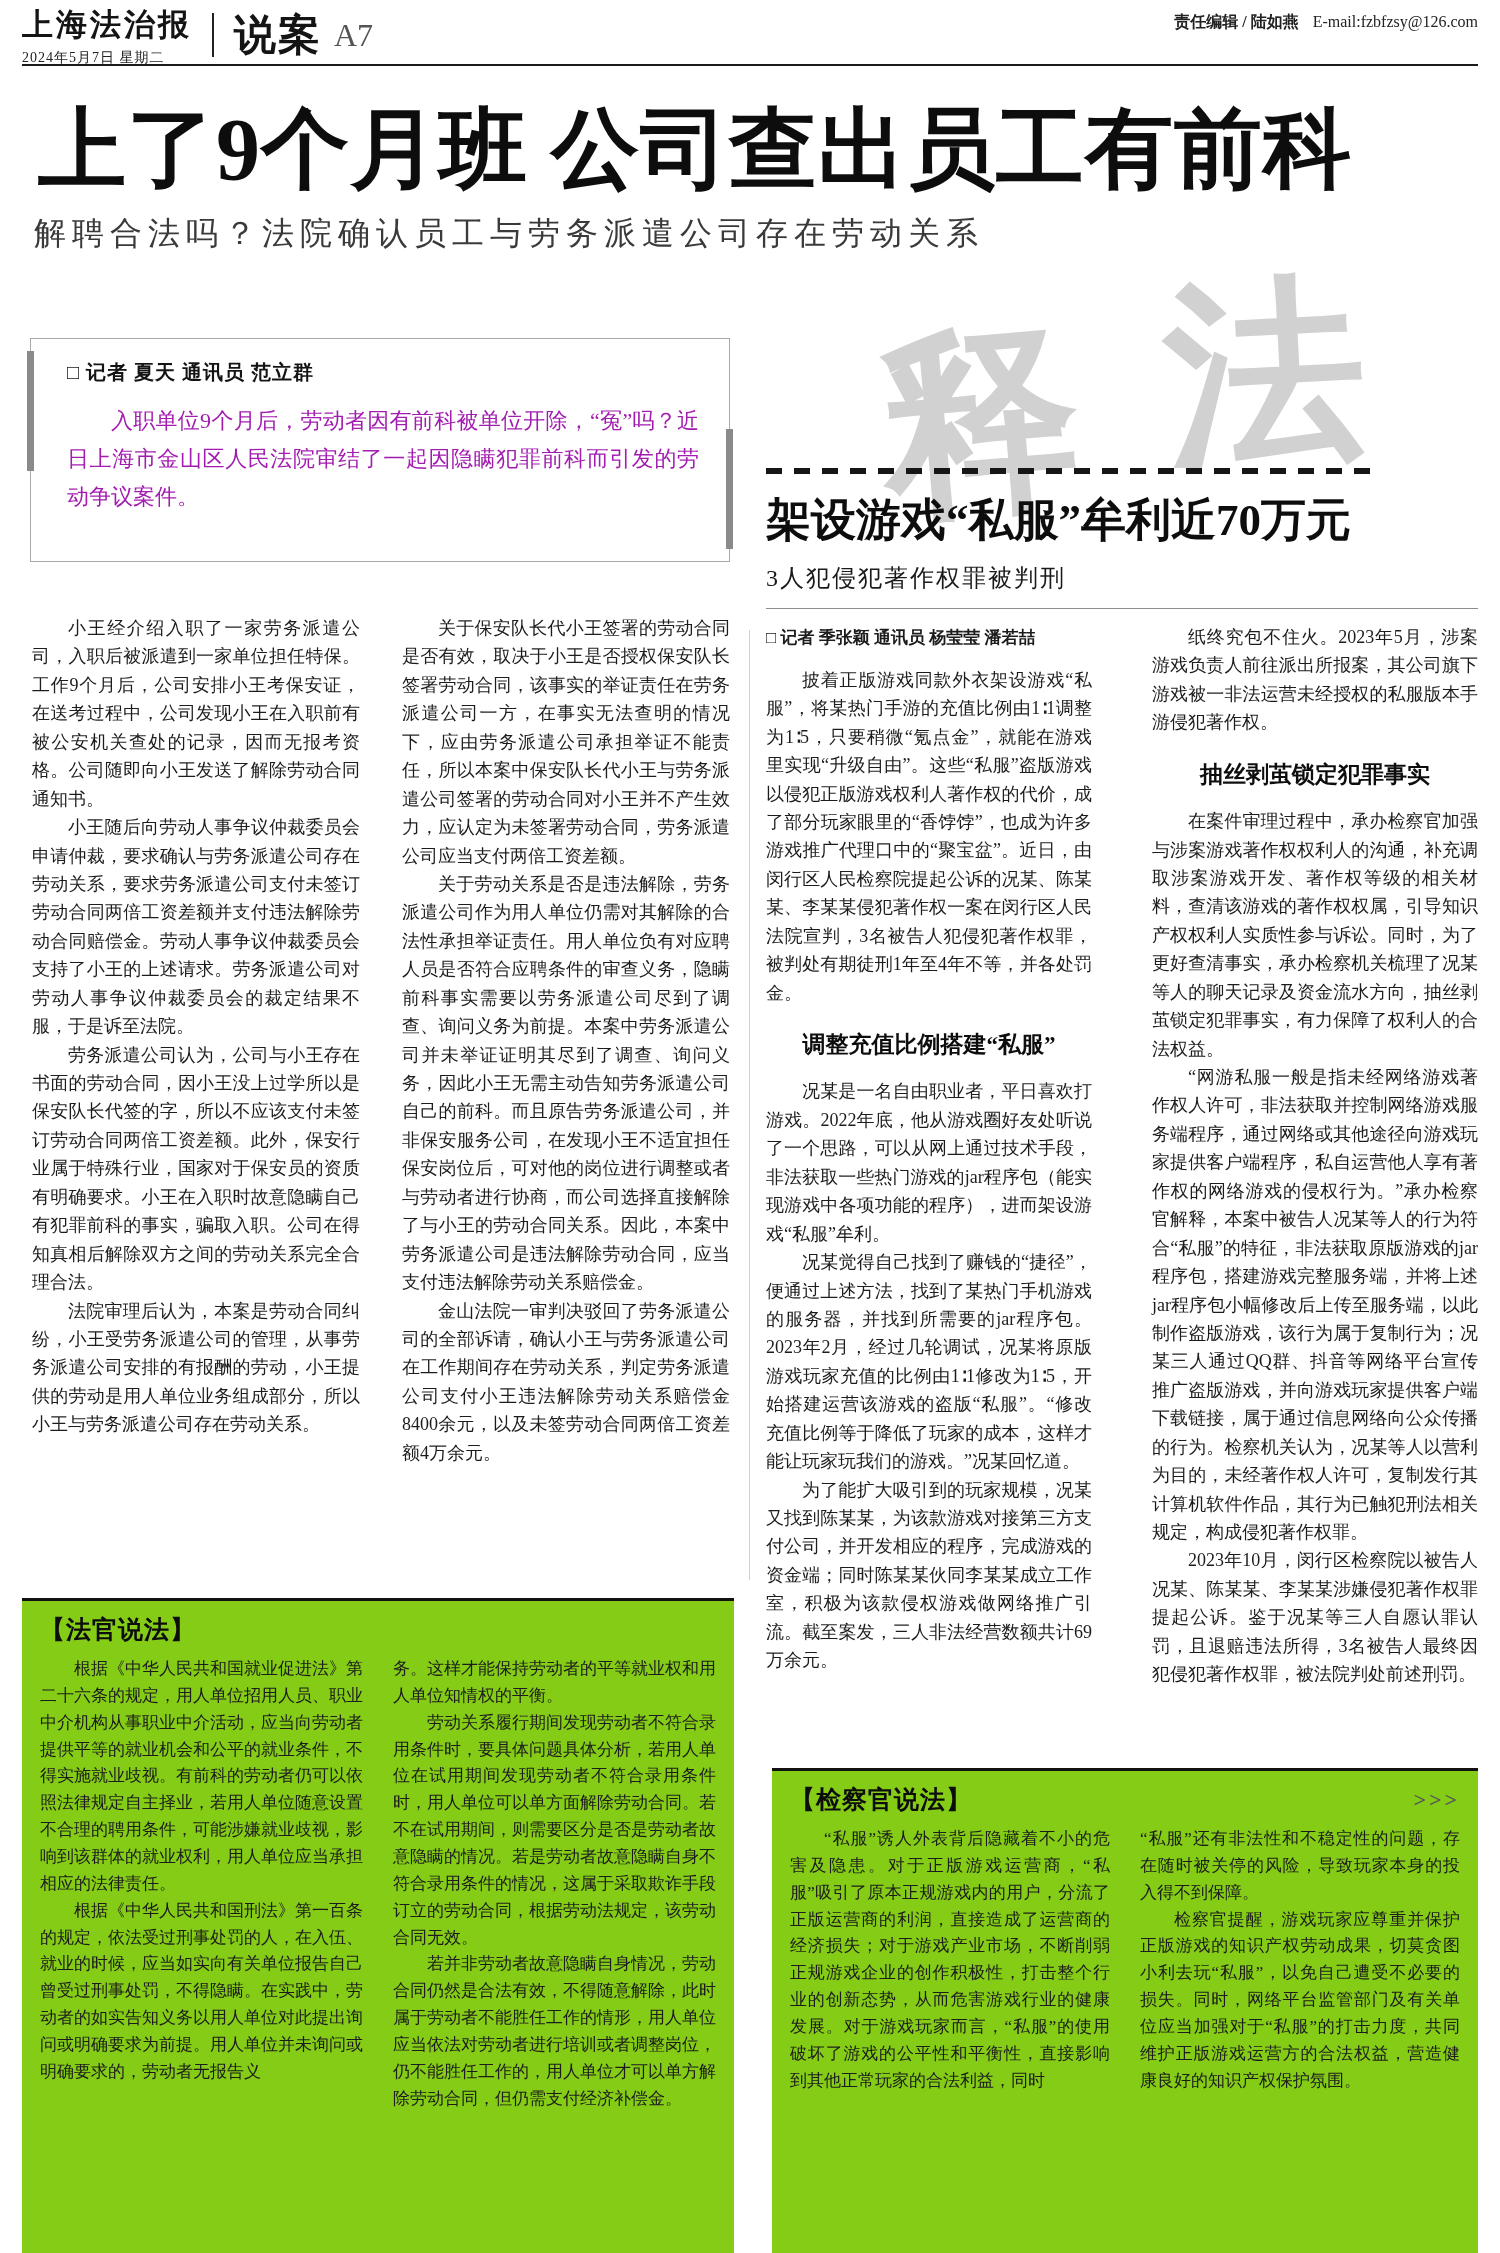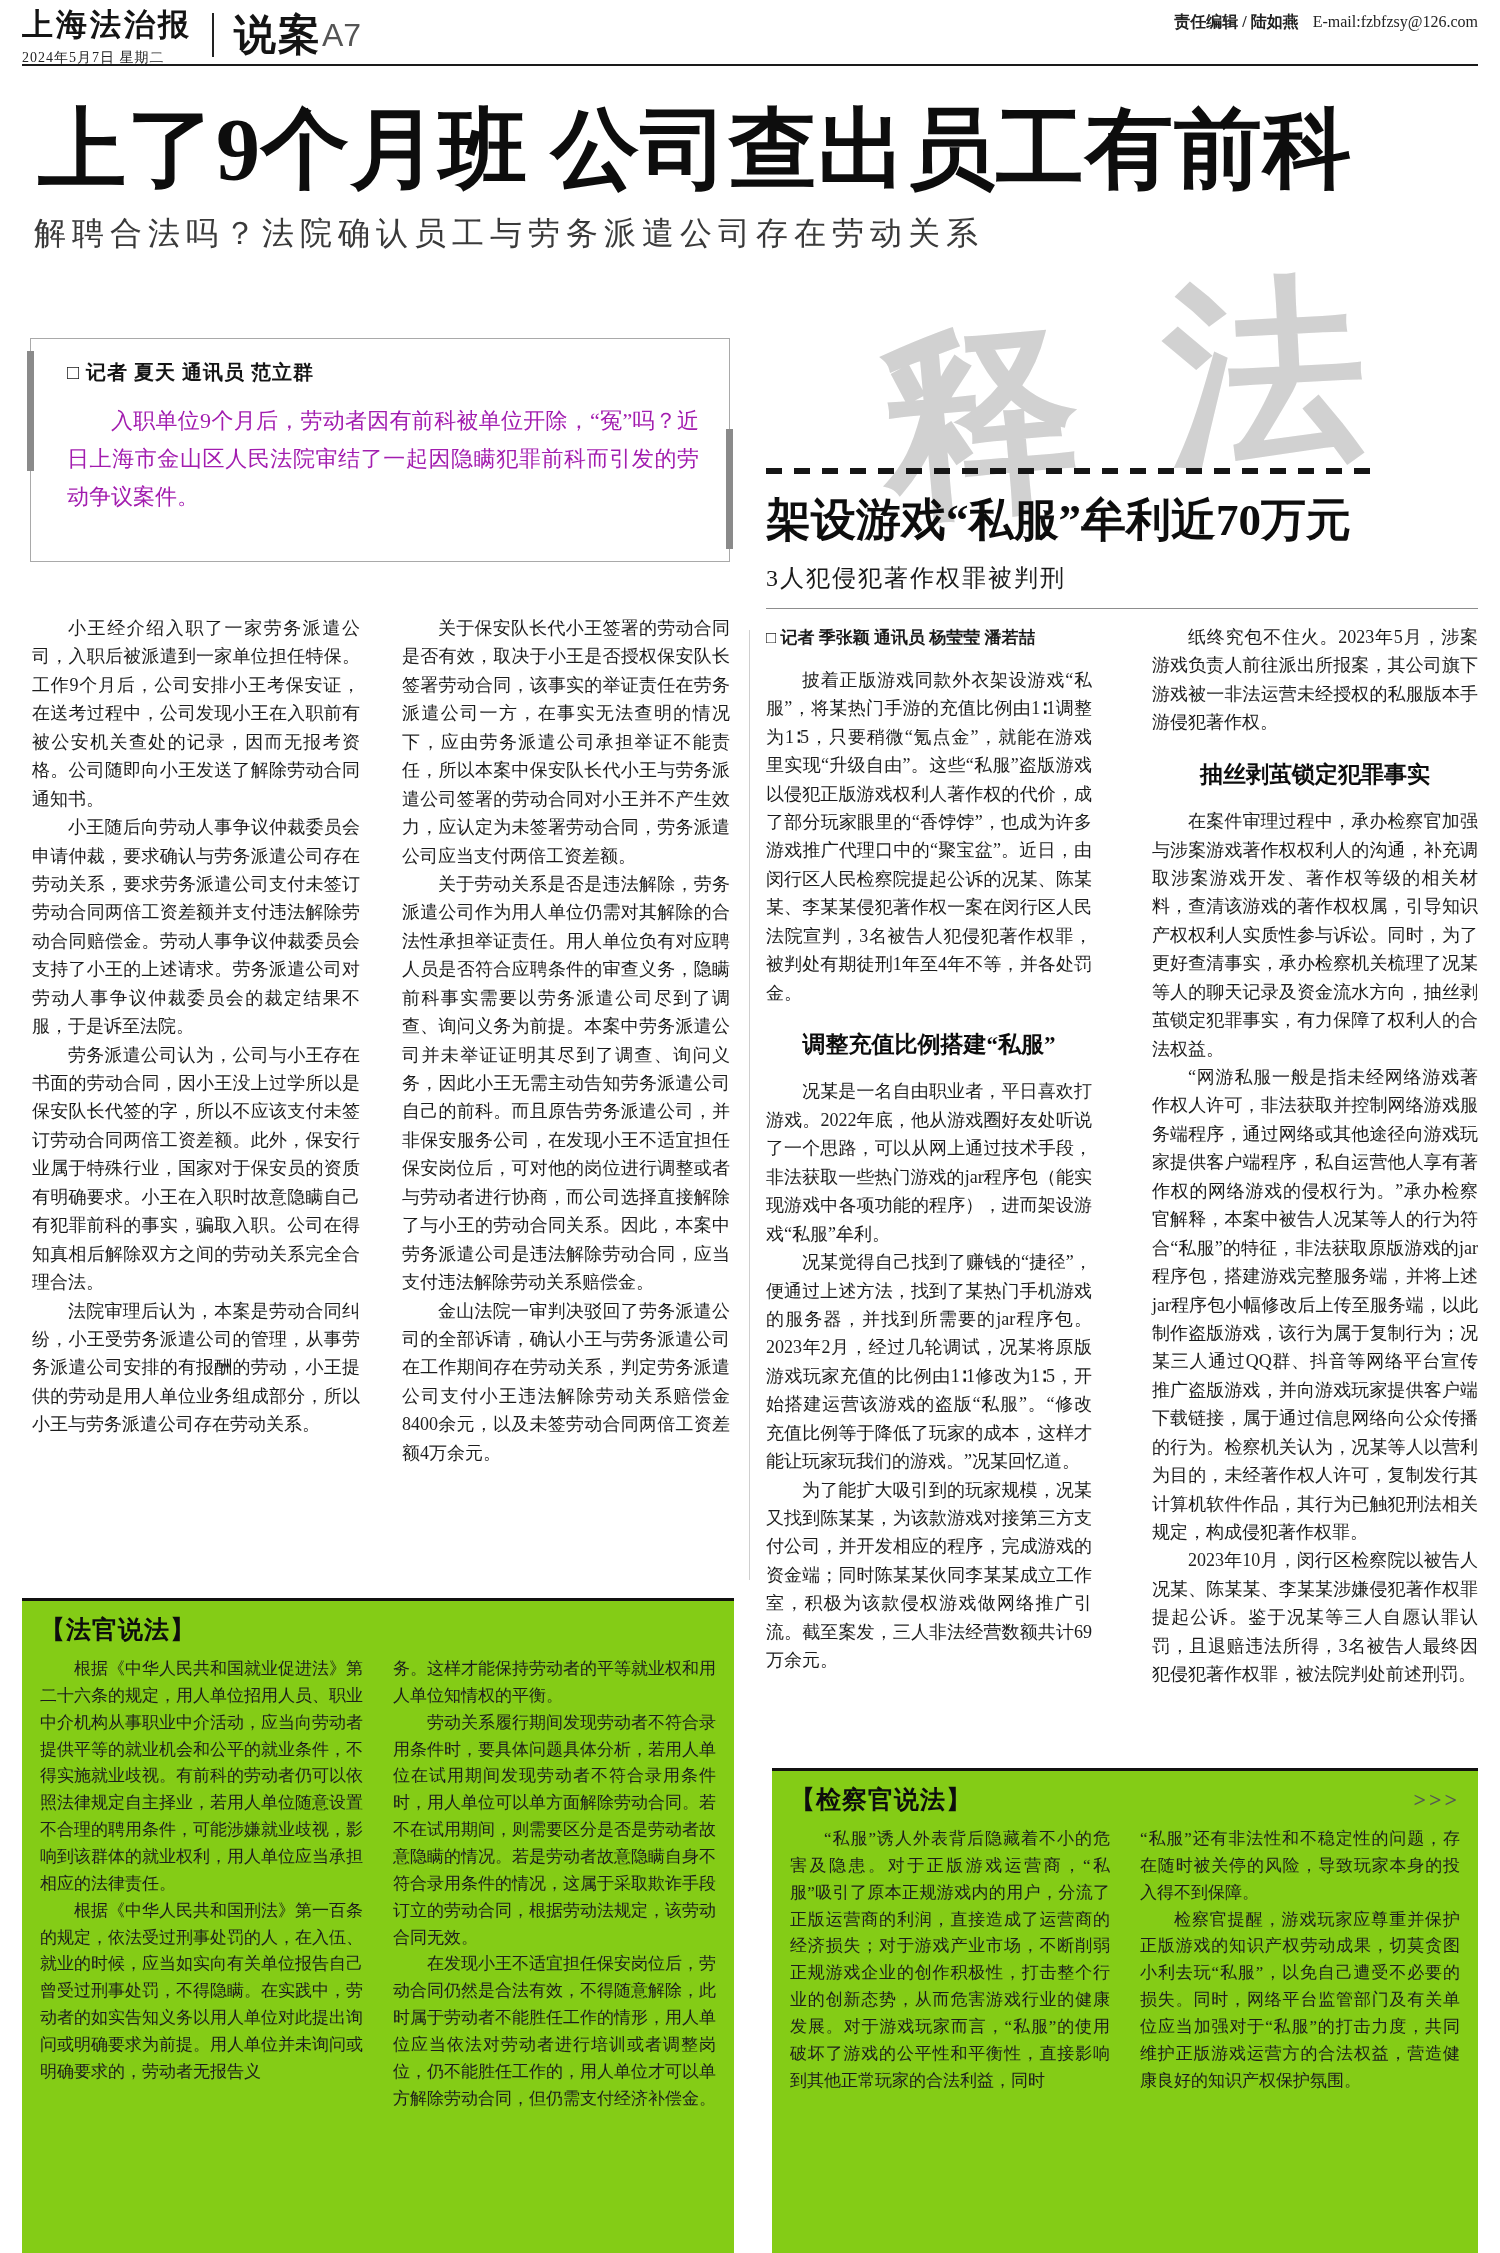--- a/index.html
+++ b/index.html
@@ -7,21 +7,21 @@
         font-family:"Liberation Serif","DejaVu Serif",serif;color:#141414;}
 
   
   .header{position:absolute;left:22px;right:22px;top:6px;height:58px;display:flex;align-items:center;
           border-bottom:2px solid #1a1a1a;}
   .mast-block{display:flex;flex-direction:column;justify-content:center;}
   .masthead{font-size:31px;font-weight:bold;letter-spacing:3px;font-family:"DejaVu Serif",serif;}
   .pubdate{font-size:14px;color:#222;letter-spacing:1px;margin-top:3px;}
   .hdr-div{width:2px;height:44px;background:#222;margin:0 20px;}
   .section-name{font-size:42px;font-weight:bold;letter-spacing:2px;line-height:1;}
-  .pageno{font-size:32px;color:#555;font-family:Liberation Sans, sans-serif;}
+  .pageno{font-size:32px;color:#555;margin-left:12px;font-family:Liberation Serif, serif;}
   .editor{margin-left:auto;font-size:16px;align-self:flex-start;padding-top:6px;color:#222;}
   .editor .ed-name{font-weight:bold;margin-right:10px;}
 
   
   .watermark{position:absolute;z-index:0;left:0;top:0;}
   .wm{position:absolute;font-family:"DejaVu Serif",serif;color:#c9c9c9;font-weight:bold;opacity:.85;}
   .wm1{left:880px;top:290px;font-size:200px;transform:rotate(-5deg);}
   .wm2{left:1165px;top:240px;font-size:200px;transform:rotate(-3deg);}
 
   
@@ -146,21 +146,21 @@
       <div class="box-label">【法官说法】</div>
     </div>
     <div class="box-cols">
       <div class="box-col">
         <p>根据《中华人民共和国就业促进法》第二十六条的规定，用人单位招用人员、职业中介机构从事职业中介活动，应当向劳动者提供平等的就业机会和公平的就业条件，不得实施就业歧视。有前科的劳动者仍可以依照法律规定自主择业，若用人单位随意设置不合理的聘用条件，可能涉嫌就业歧视，影响到该群体的就业权利，用人单位应当承担相应的法律责任。</p>
         <p>根据《中华人民共和国刑法》第一百条的规定，依法受过刑事处罚的人，在入伍、就业的时候，应当如实向有关单位报告自己曾受过刑事处罚，不得隐瞒。在实践中，劳动者的如实告知义务以用人单位对此提出询问或明确要求为前提。用人单位并未询问或明确要求的，劳动者无报告义</p>
       </div>
       <div class="box-col">
         <p class="cont">务。这样才能保持劳动者的平等就业权和用人单位知情权的平衡。</p>
         <p>劳动关系履行期间发现劳动者不符合录用条件时，要具体问题具体分析，若用人单位在试用期间发现劳动者不符合录用条件时，用人单位可以单方面解除劳动合同。若不在试用期间，则需要区分是否是劳动者故意隐瞒的情况。若是劳动者故意隐瞒自身不符合录用条件的情况，这属于采取欺诈手段订立的劳动合同，根据劳动法规定，该劳动合同无效。</p>
-        <p>在发现小王不适宜担任保安岗位后，劳动合同仍然是合法有效，不得随意解除，此时属于劳动者不能胜任工作的情形，用人单位应当依法对劳动者进行培训或者调整岗位，仍不能胜任工作的，用人单位才可以单方解除劳动合同，但仍需支付经济补偿金。</p>
+        <p>若并非劳动者故意隐瞒自身情况，劳动合同仍然是合法有效，不得随意解除，此时属于劳动者不能胜任工作的情形，用人单位应当依法对劳动者进行培训或者调整岗位，仍不能胜任工作的，用人单位才可以单方解除劳动合同，但仍需支付经济补偿金。</p>
       </div>
     </div>
   </section>
 
   <section class="combox pbox">
     <div class="box-head">
       <div class="box-label">【检察官说法】</div>
       <div class="arrows">&gt;&gt;&gt;</div>
     </div>
     <div class="box-cols">

